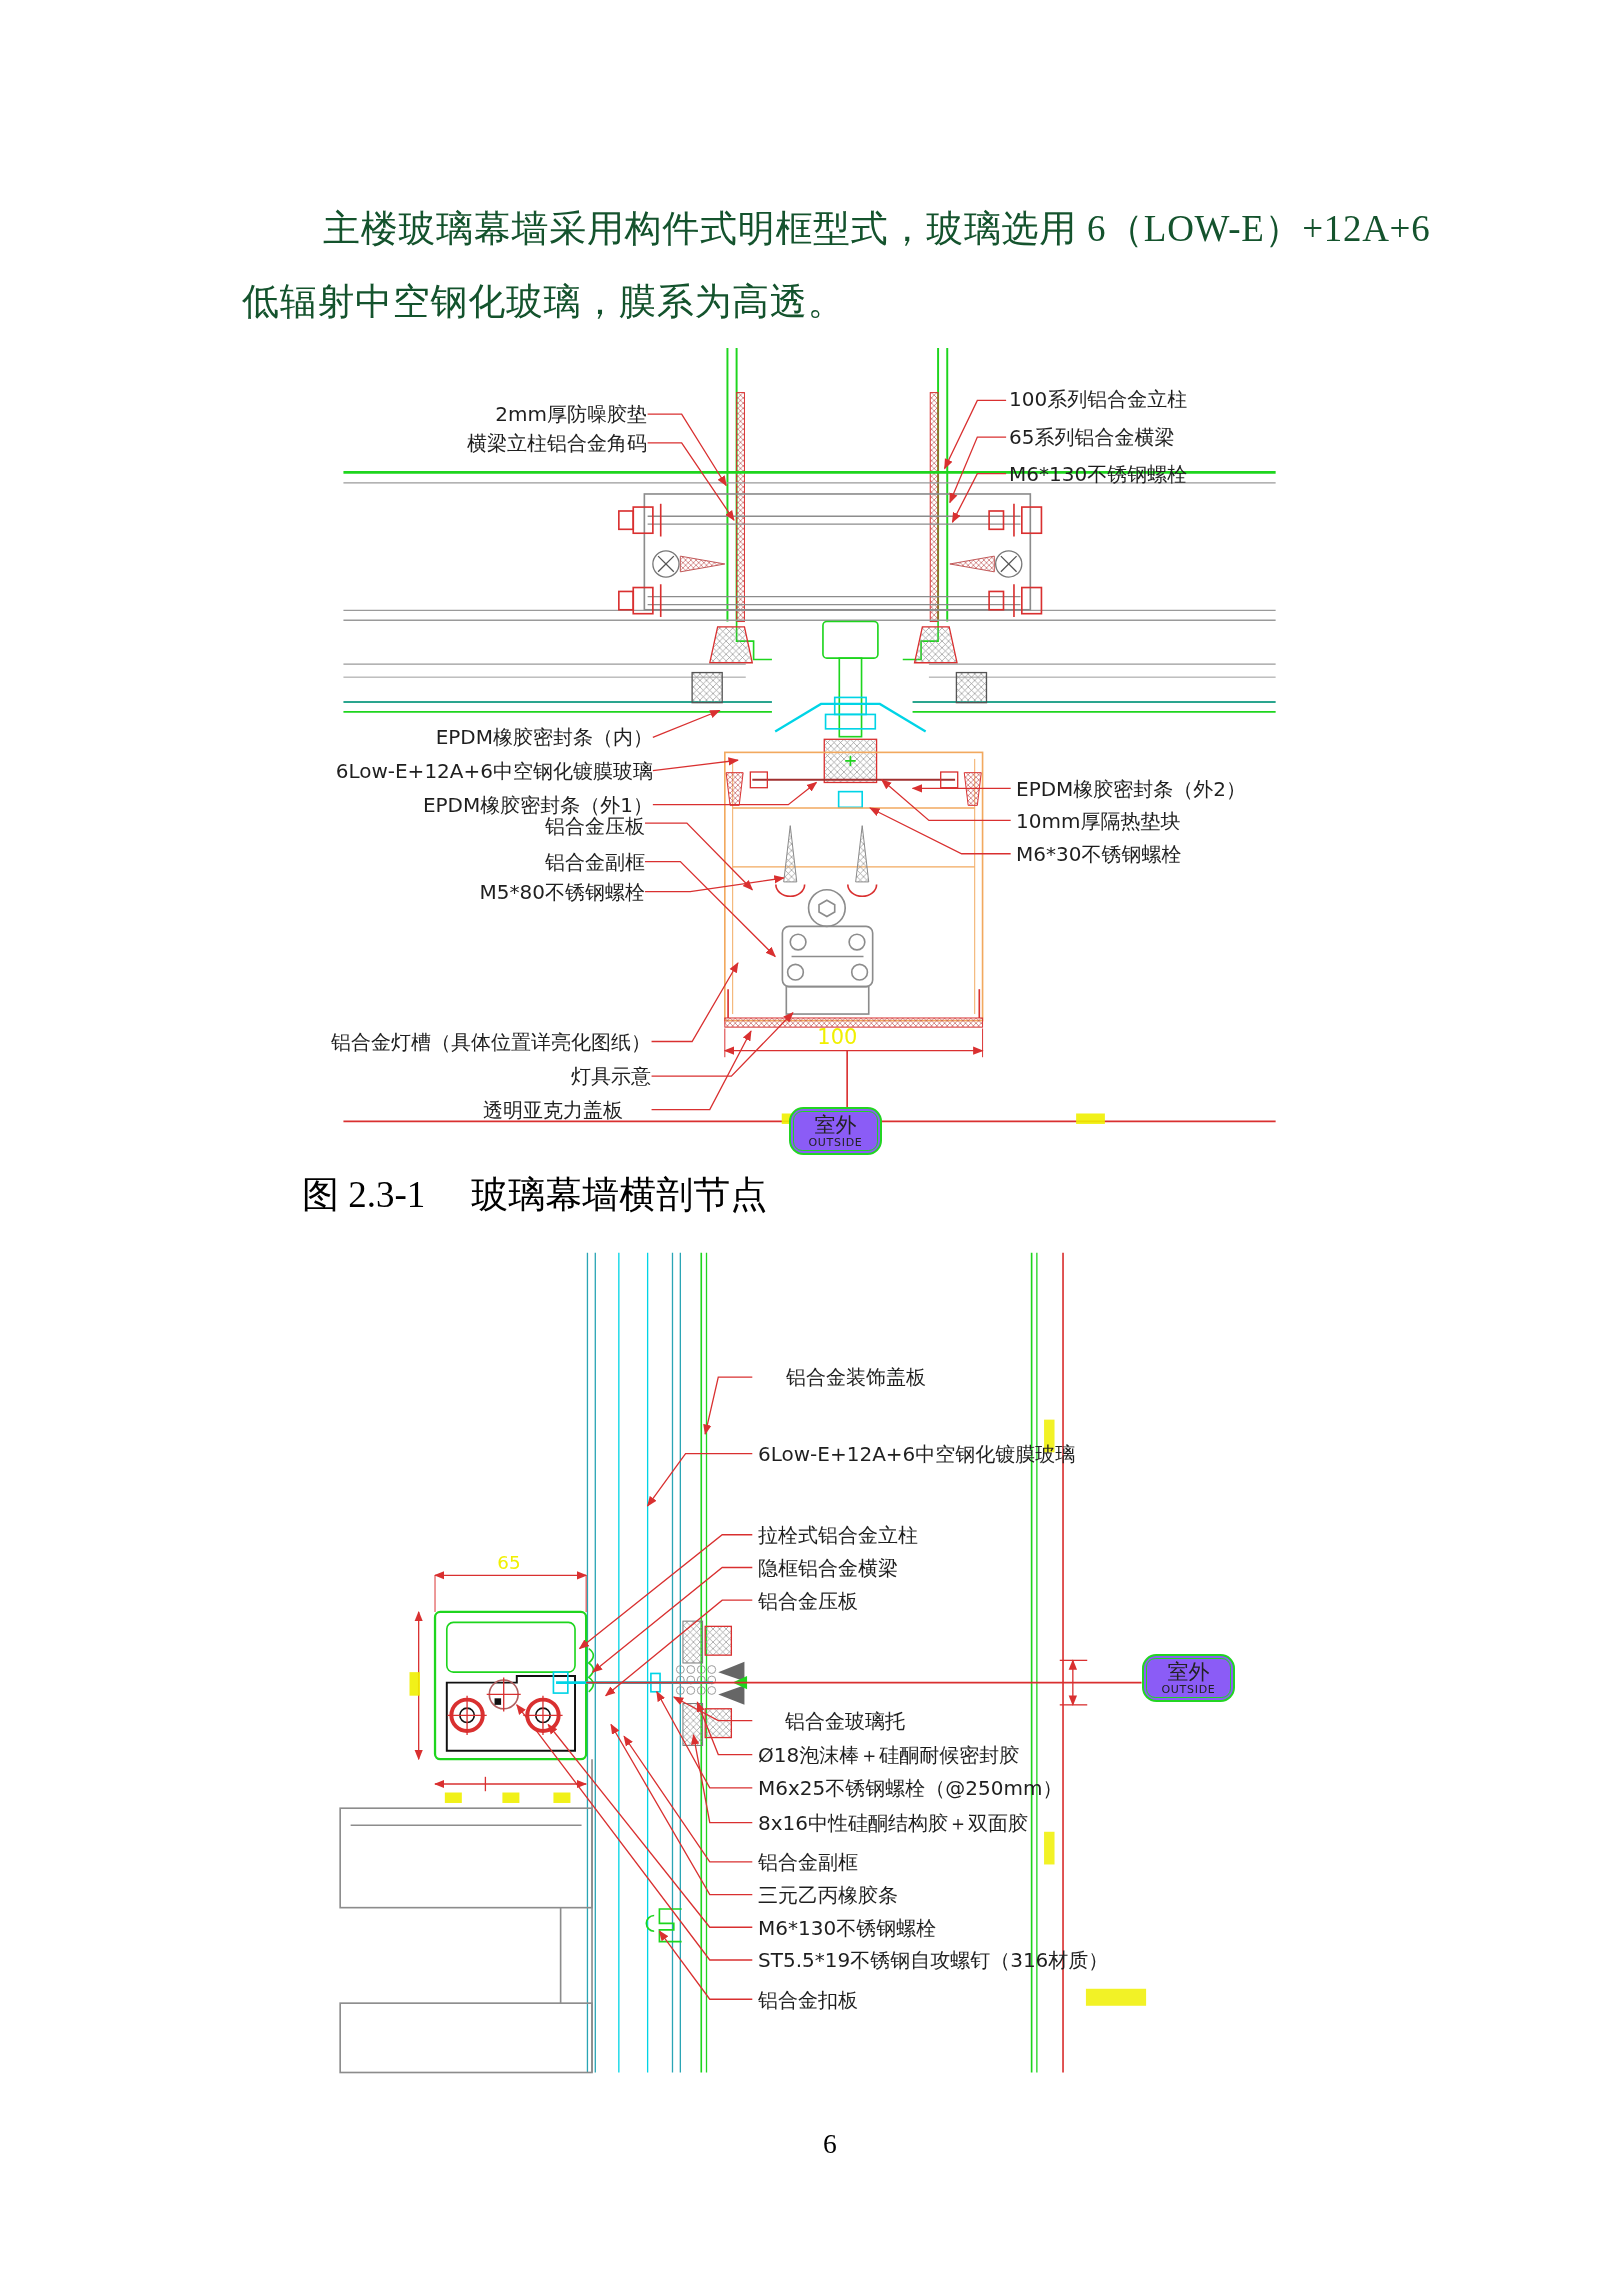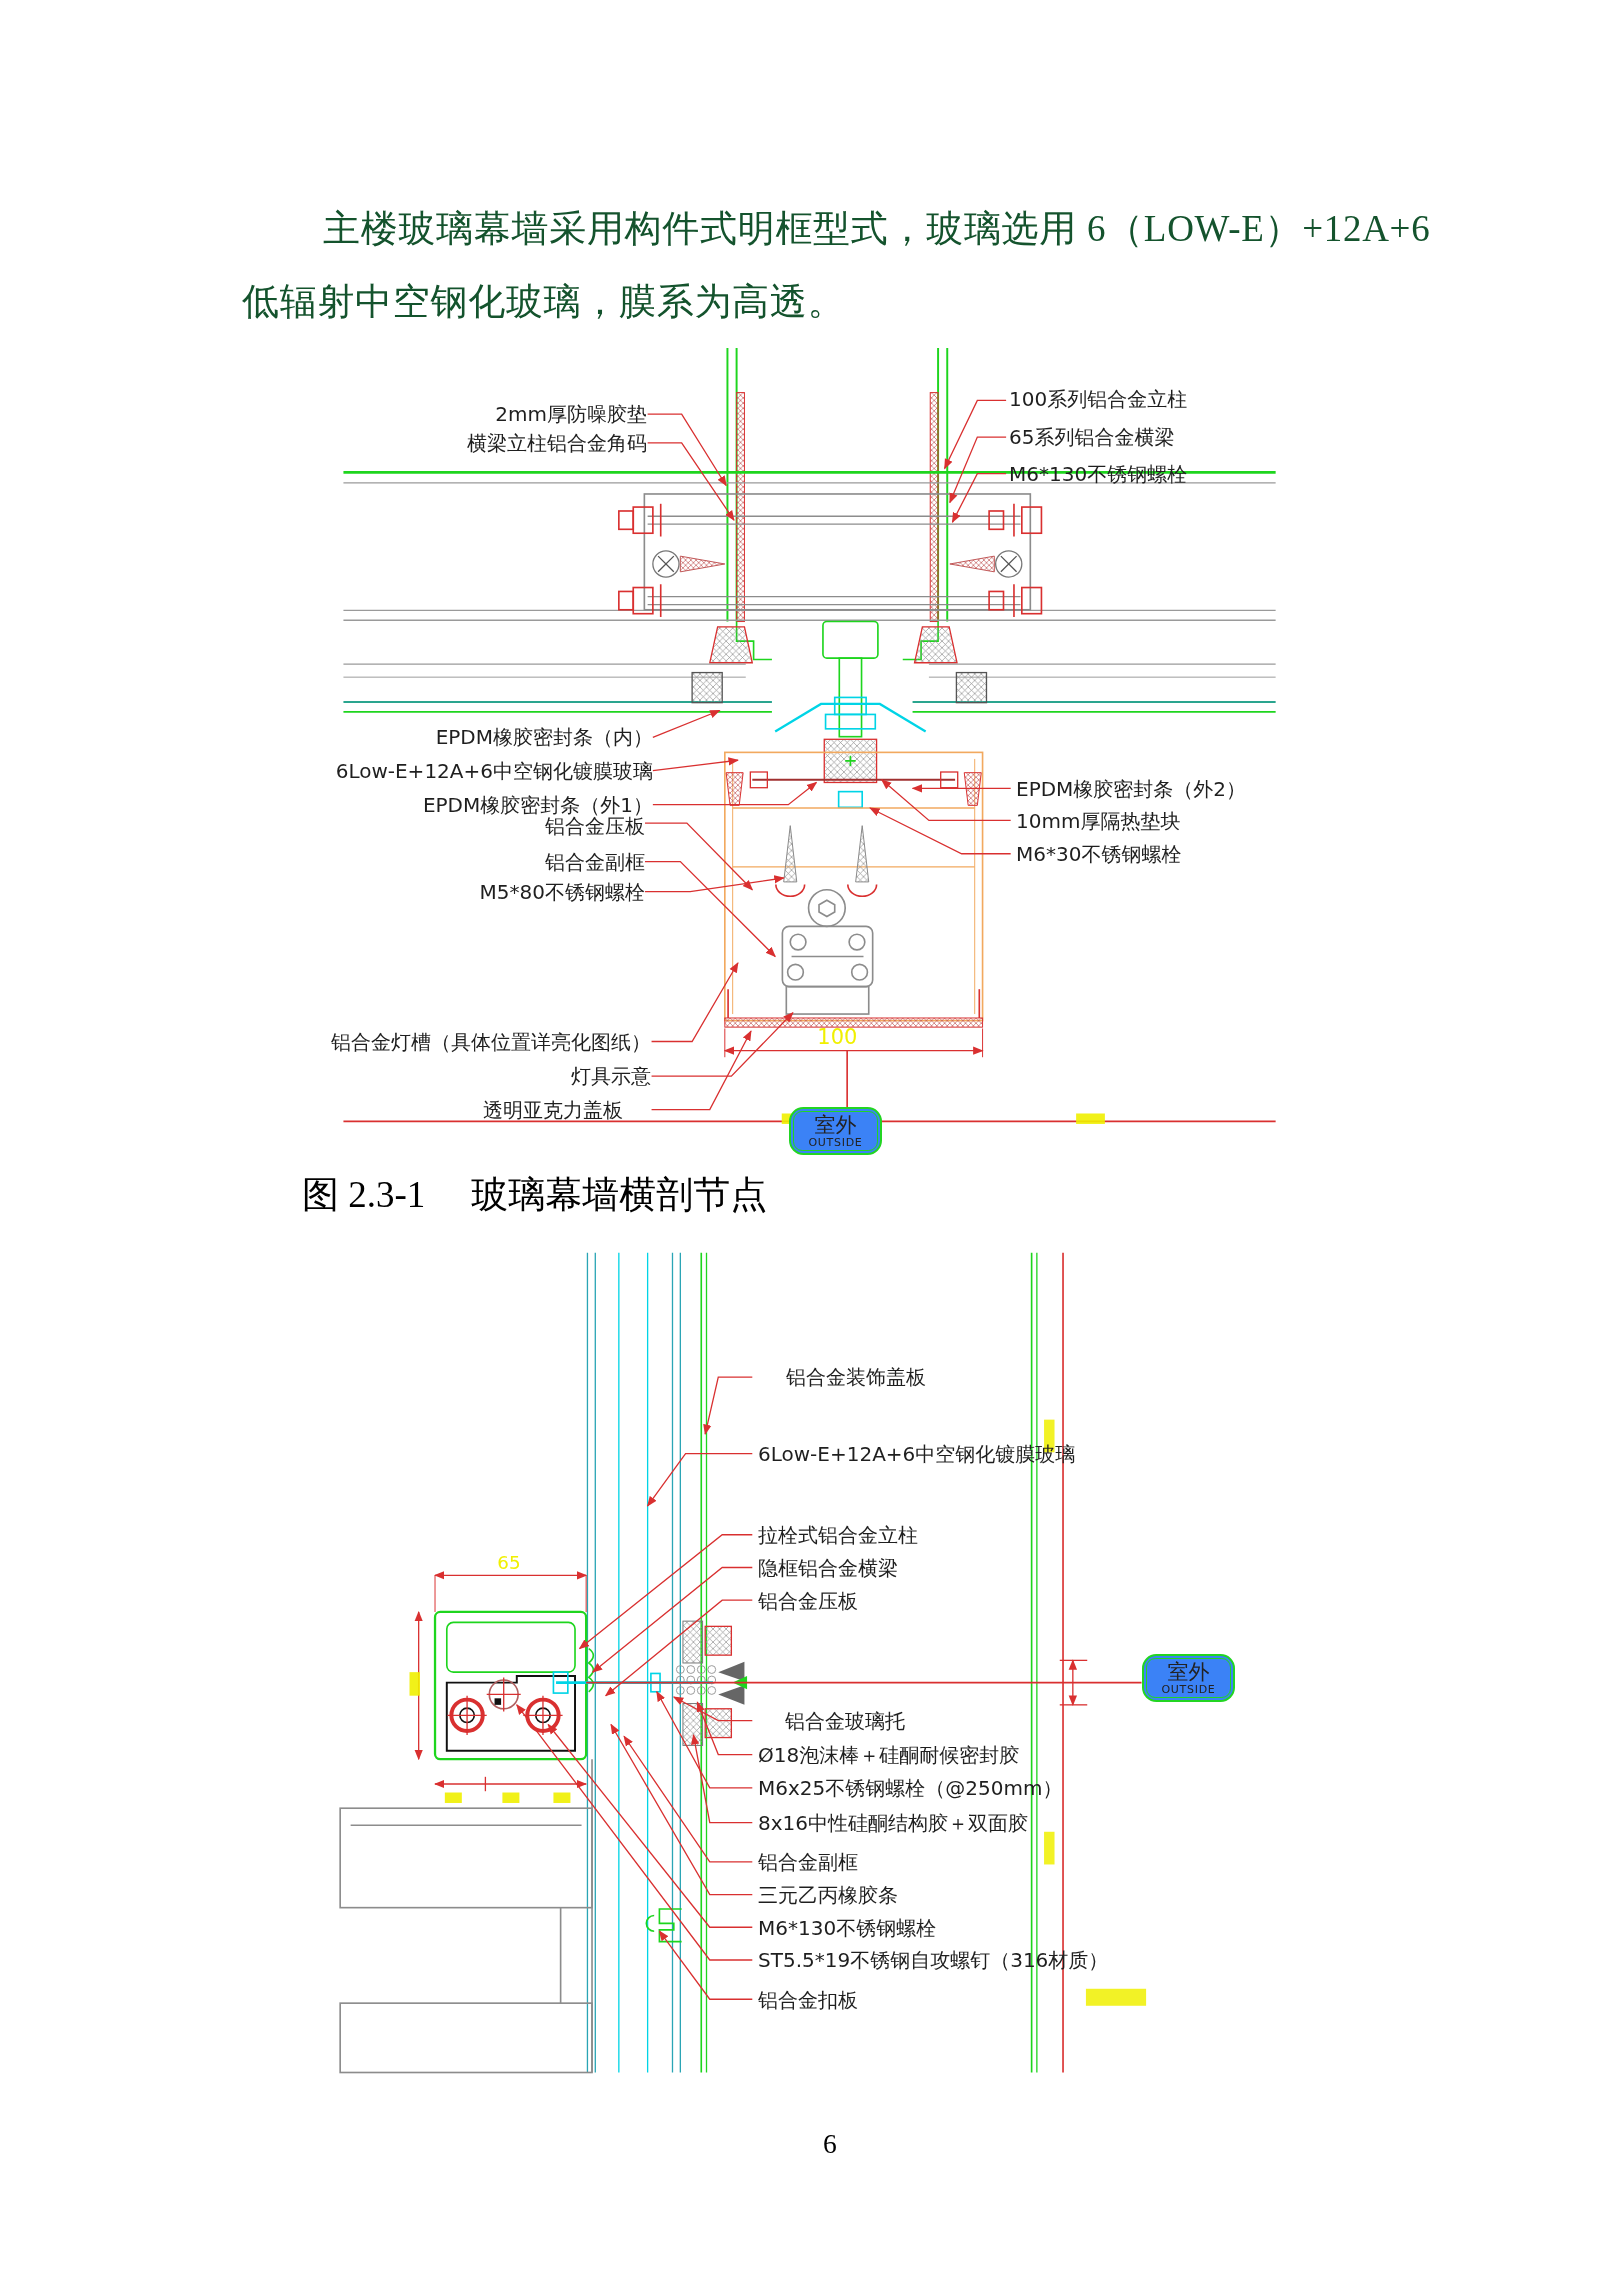--- a/index.html
+++ b/index.html
@@ -7,21 +7,21 @@
        font-family:"Liberation Sans",sans-serif;}
   .serif-line{position:absolute;font-family:"Liberation Serif",serif;font-size:37px;color:#14532d;
        white-space:nowrap;letter-spacing:0.7px;}
   .caption{position:absolute;font-family:"Liberation Serif",serif;font-size:37px;color:#000;white-space:nowrap;}
   .caption .gap{display:inline-block;width:46px;}
   .pageno{position:absolute;font-family:"Liberation Serif",serif;font-size:27.5px;color:#000;}
   .cad-label{position:absolute;font-family:"DejaVu Sans",sans-serif;font-size:20px;color:#1f1f1f;
        white-space:nowrap;transform:translateY(-50%);line-height:1;}
   .cad-label.ra{text-align:right;}
   .art{position:absolute;left:0;top:0;}
-  .badge{position:absolute;border:2.6px solid #23d523;border-radius:14.4px;background:#3b82f6;
+  .badge{position:absolute;border:2.6px solid #23d523;border-radius:14.4px;background:#8b5cf6;
        padding:2px;box-sizing:border-box;z-index:5;}
   .badge-inner{border:1.3px solid #23d523;border-radius:9.2px;width:100%;height:100%;
        display:flex;flex-direction:column;align-items:center;justify-content:center;box-sizing:border-box;}
   .badge-cn{font-family:"DejaVu Sans",sans-serif;font-size:21px;color:#222;line-height:1.05;}
   .badge-en{font-family:"DejaVu Sans",sans-serif;font-size:11px;color:#222;letter-spacing:0.7px;line-height:1;}
 </style>
 </head>
 <body>
 
 <div class="serif-line" style="left:323px;top:204px;">主楼玻璃幕墙采用构件式明框型式，玻璃选用 6（LOW-E）+12A+6</div>

